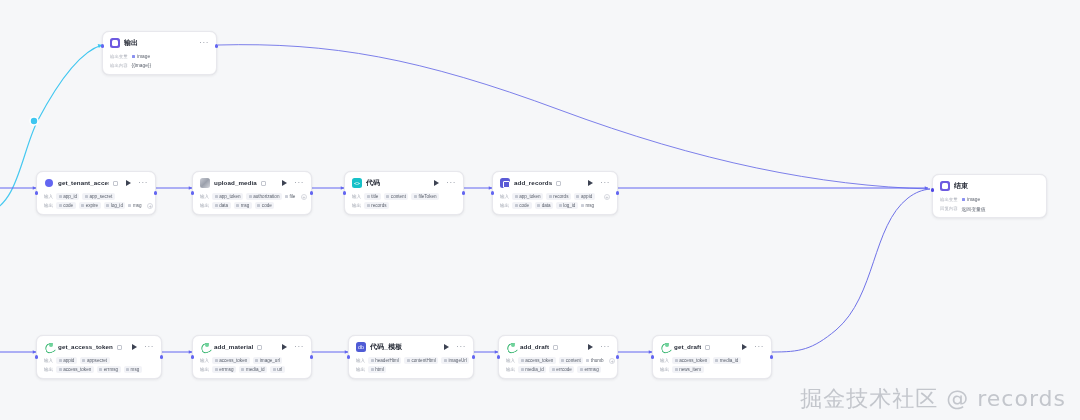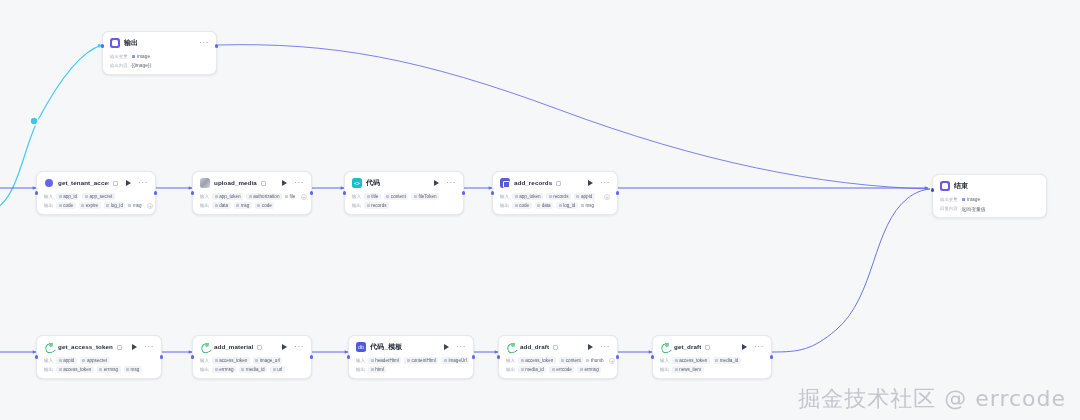--- a/index.html
+++ b/index.html
@@ -510,15 +510,15 @@
       </div>
       <div class="n-row">
         <span class="n-lbl">输出</span>
         <span class="chip">news_item</span>
       </div>
     </div>
     <span class="port in"></span>
     <span class="port out"></span>
   </div>
 
-  <div id="watermark">掘金技术社区 @ errcode</div>
+  <div id="watermark">掘金技术社区 @ records</div>
 
 </div>
 
 </body></html>

